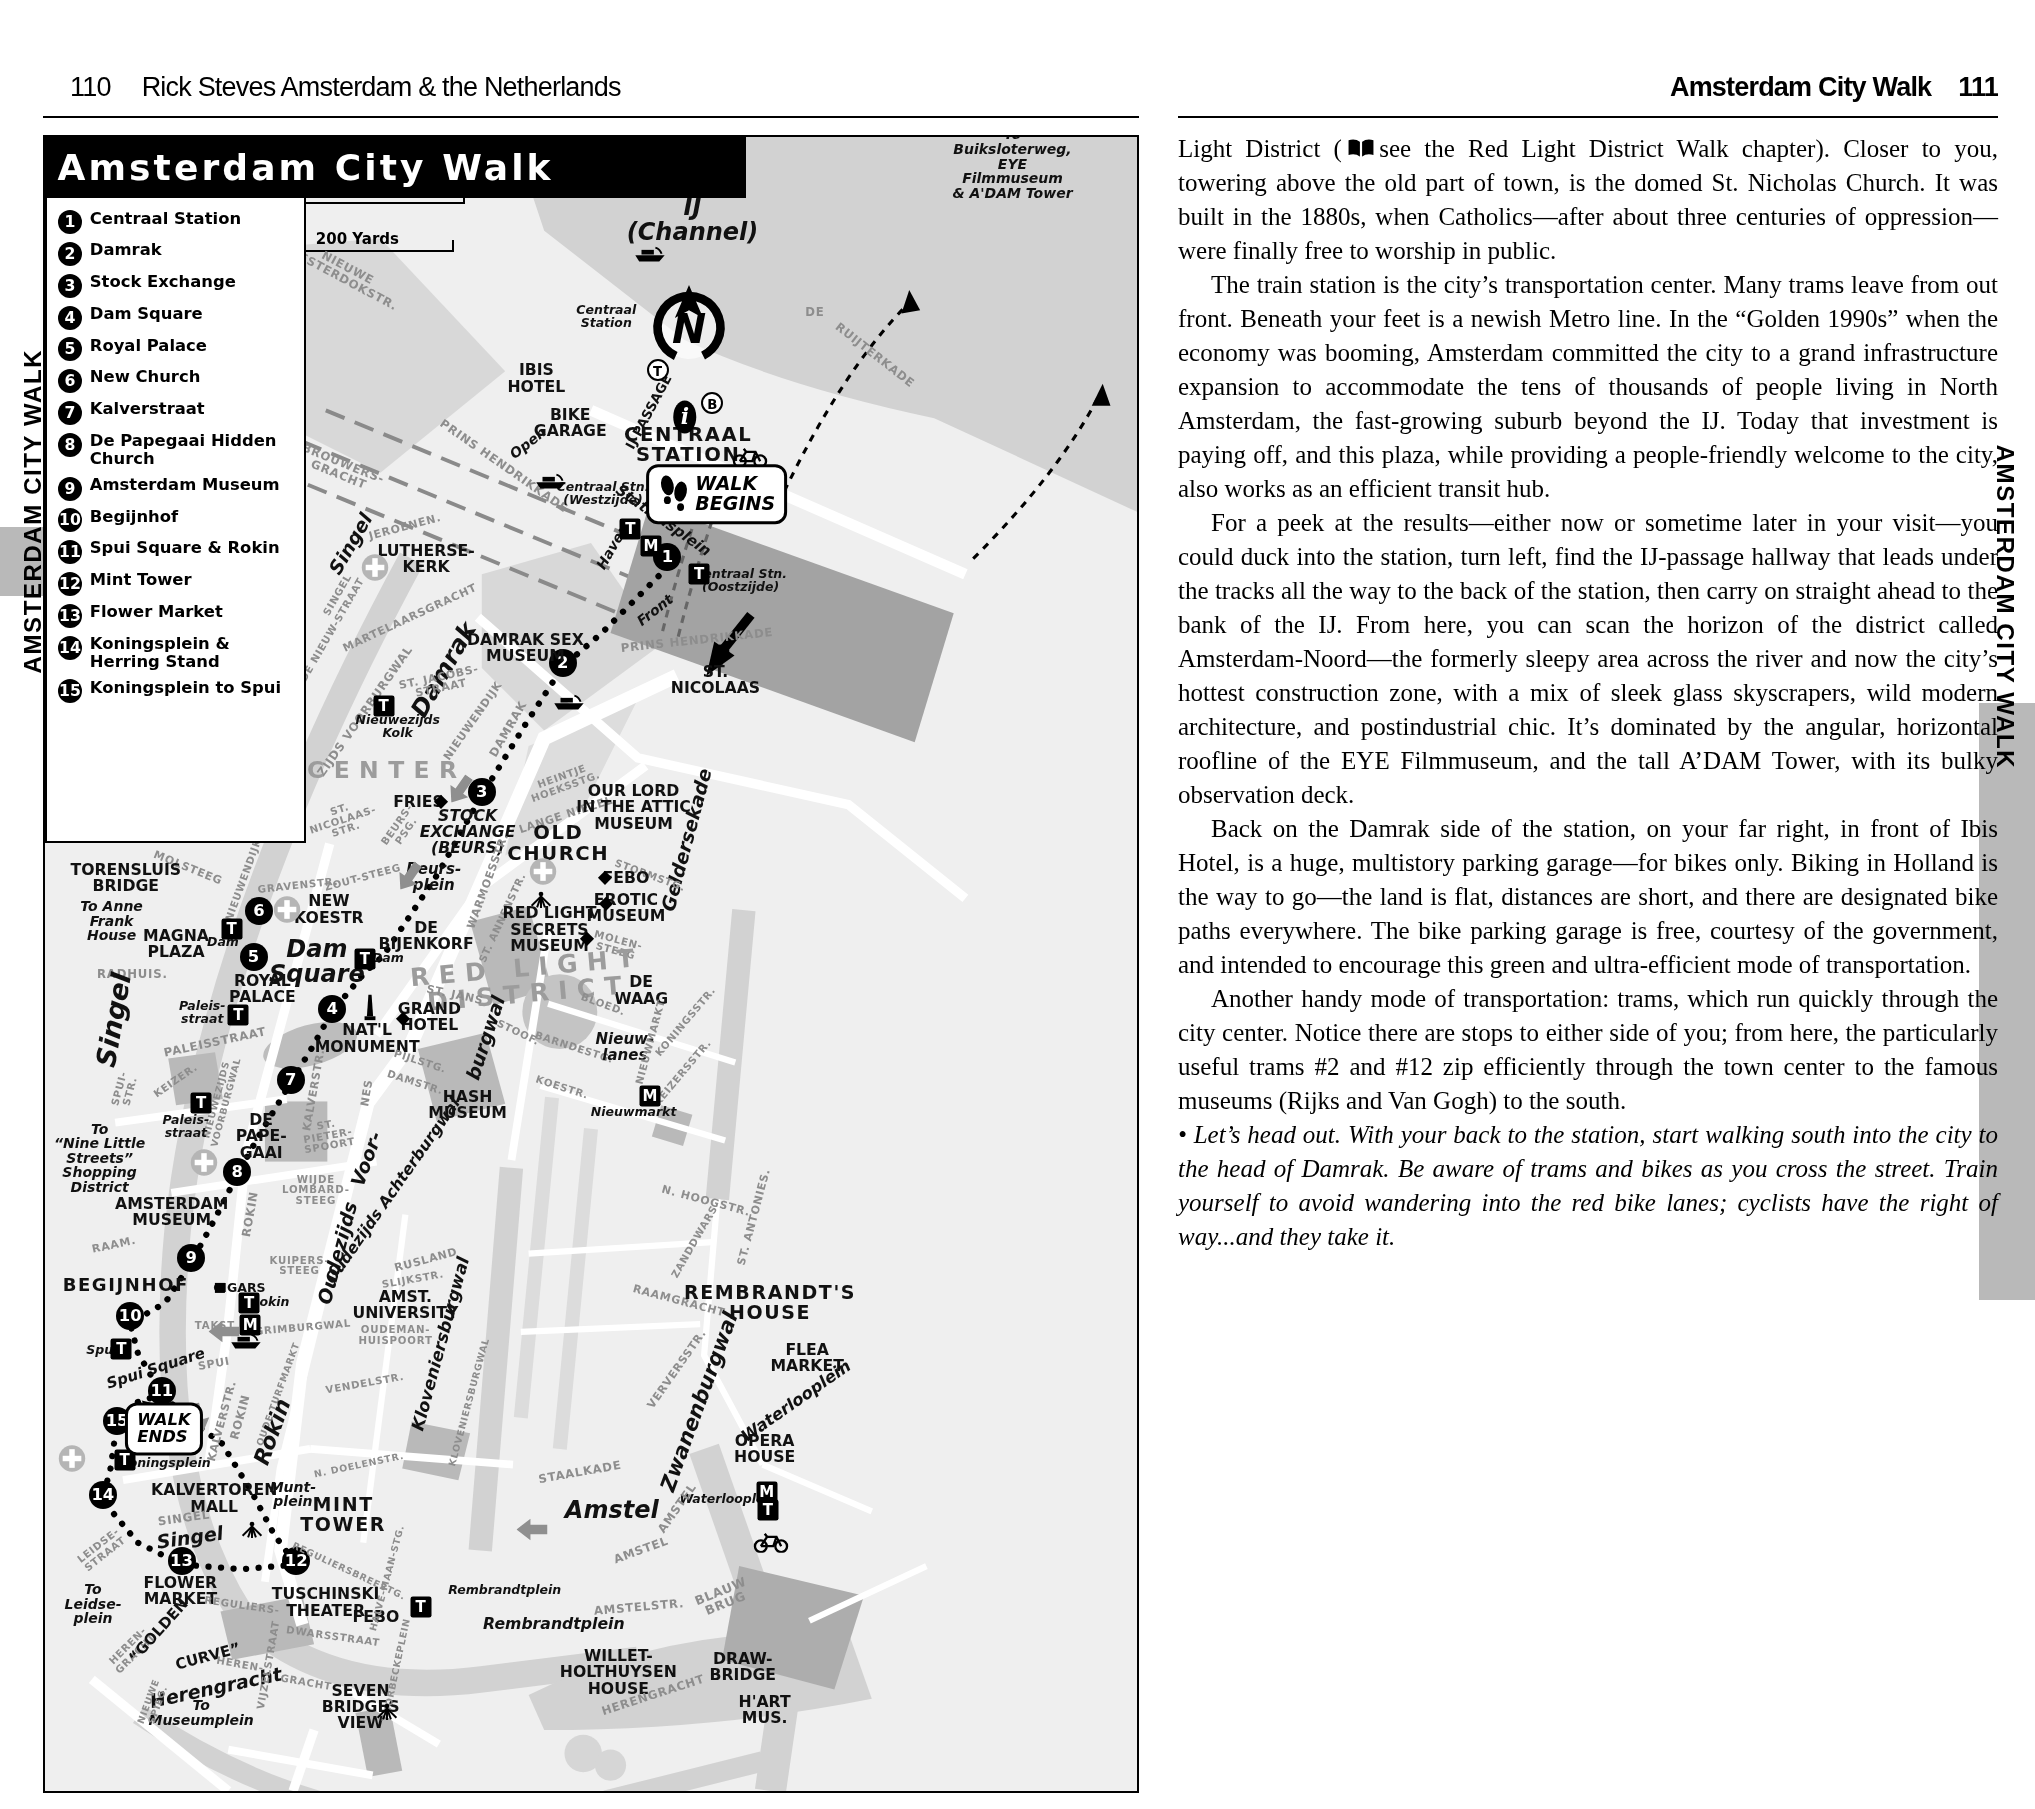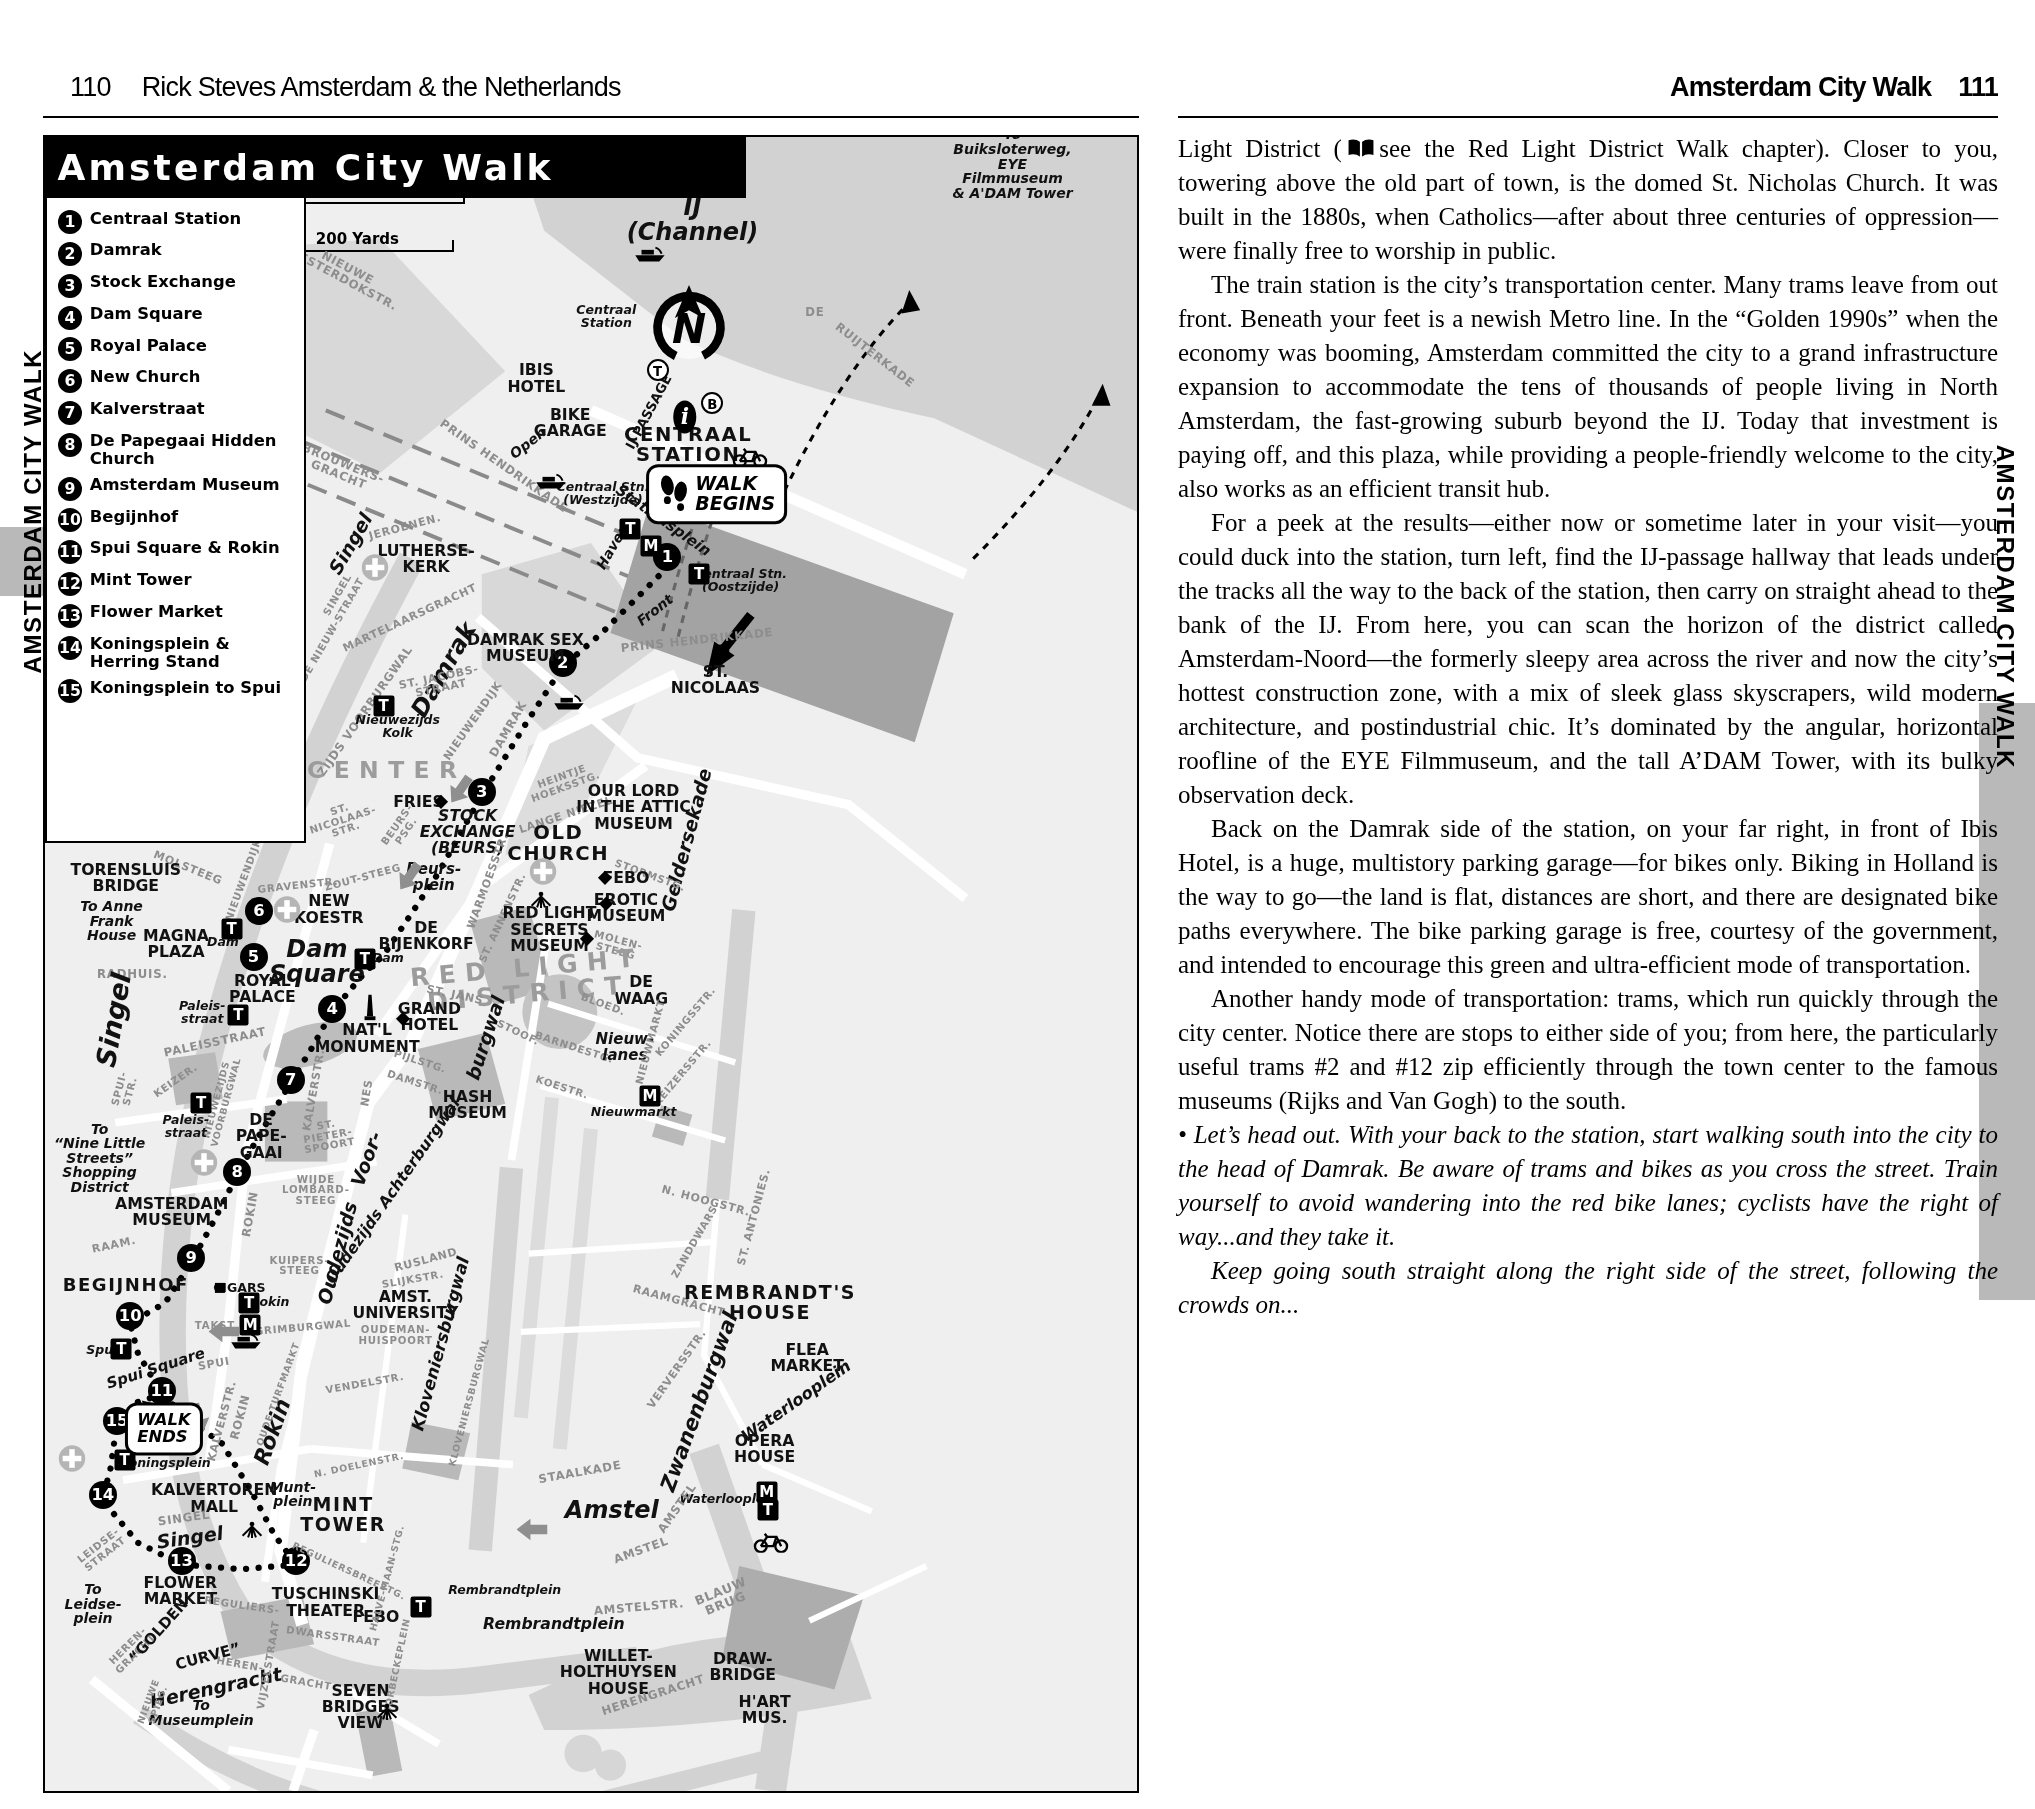--- a/index.html
+++ b/index.html
@@ -745,17 +745,16 @@
       <p class="para"><span>Light District (</span><svg class="bookic" width="28" height="21" viewBox="0 0 36 27">
           <path d="M2,3 Q10,0 17,5 L17,24 Q10,19 2,22 Z" fill="#000"></path>
           <path d="M34,3 Q26,0 19,5 L19,24 Q26,19 34,22 Z" fill="#000"></path>
           <rect x="16.6" y="4" width="2.8" height="21" fill="#fff"></rect>
         </svg><span>see the Red Light District Walk chapter). Closer to you, towering above the old part of town, is the domed St. Nicholas Church. It was built in the 1880s, when Catholics—after about three centuries of oppression—were finally free to worship in public.</span></p>
       <p class="para indent"><span>The train station is the city’s transportation center. Many trams leave from out front. Beneath your feet is a newish Metro line. In the “Golden 1990s” when the economy was booming, Amsterdam committed the city to a grand infrastructure expansion to accommodate the tens of thousands of people living in North Amsterdam, the fast-growing suburb beyond the IJ. Today that investment is paying off, and this plaza, while providing a people-friendly welcome to the city, also works as an efficient transit hub.</span></p>
       <p class="para indent"><span>For a peek at the results—either now or sometime later in your visit—you could duck into the station, turn left, find the IJ-passage hallway that leads under the tracks all the way to the back of the station, then carry on straight ahead to the bank of the IJ. From here, you can scan the horizon of the district called Amsterdam-Noord—the formerly sleepy area across the river and now the city’s hottest construction zone, with a mix of sleek glass skyscrapers, wild modern architecture, and postindustrial chic. It’s dominated by the angular, horizontal roofline of the EYE Filmmuseum, and the tall A’DAM Tower, with its bulky observation deck.</span></p>
       <p class="para indent"><span>Back on the Damrak side of the station, on your far right, in front of Ibis Hotel, is a huge, multistory parking garage—for bikes only. Biking in Holland is the way to go—the land is flat, distances are short, and there are designated bike paths everywhere. The bike parking garage is free, courtesy of the government, and intended to encourage this green and ultra-efficient mode of transportation.</span></p>
       <p class="para indent"><span>Another handy mode of transportation: trams, which run quickly through the city center. Notice there are stops to either side of you; from here, the particularly useful trams #2 and #12 zip efficiently through the town center to the famous museums (Rijks and Van Gogh) to the south.</span></p>
       <p class="para italic"><span>• Let’s head out. With your back to the station, start walking south into the city to the head of Damrak. Be aware of trams and bikes as you cross the street. Train yourself to avoid wandering into the red bike lanes; cyclists have the right of way...and they take it.</span></p>
-      <p class="para italic indent"><span>Keep going south straight along the right side of the street, following the crowds on...</span></p>
     </div>
 
 </div>
 
 
 </body></html>

